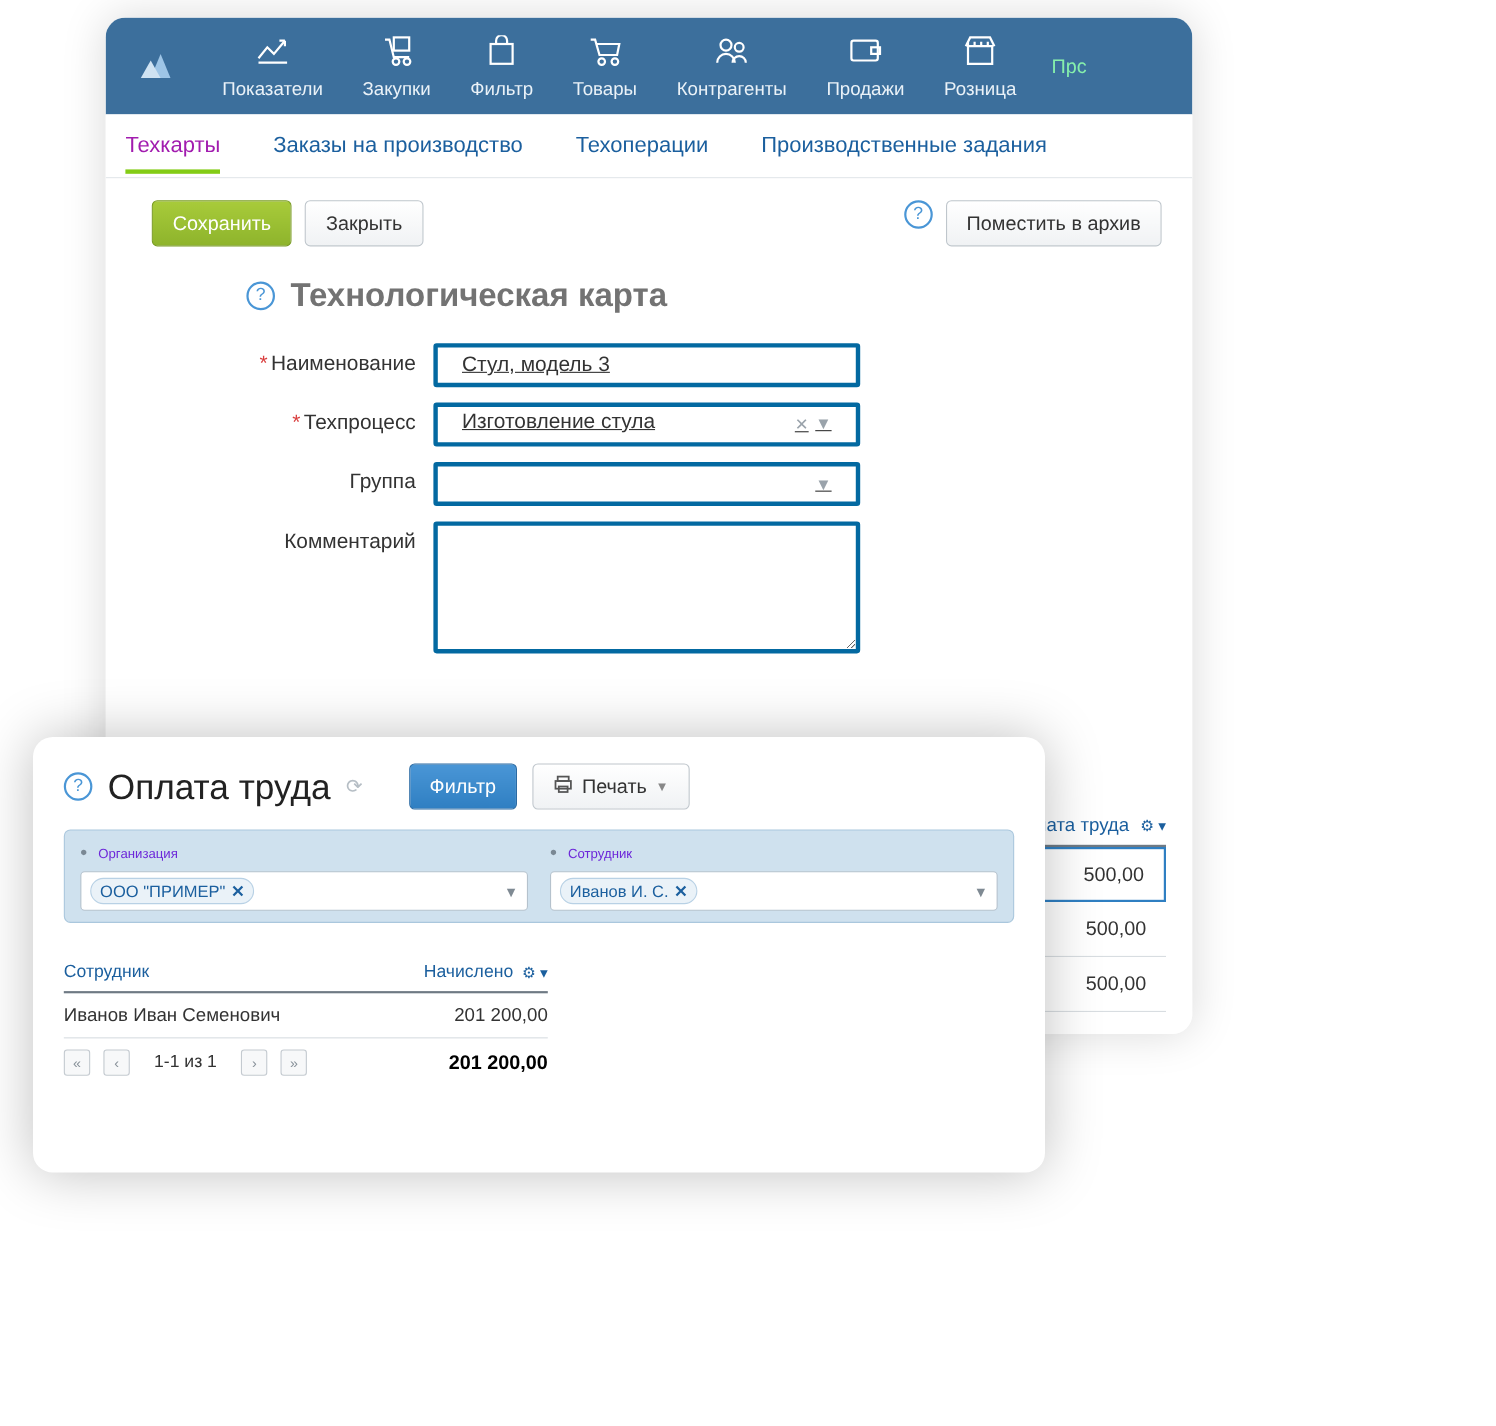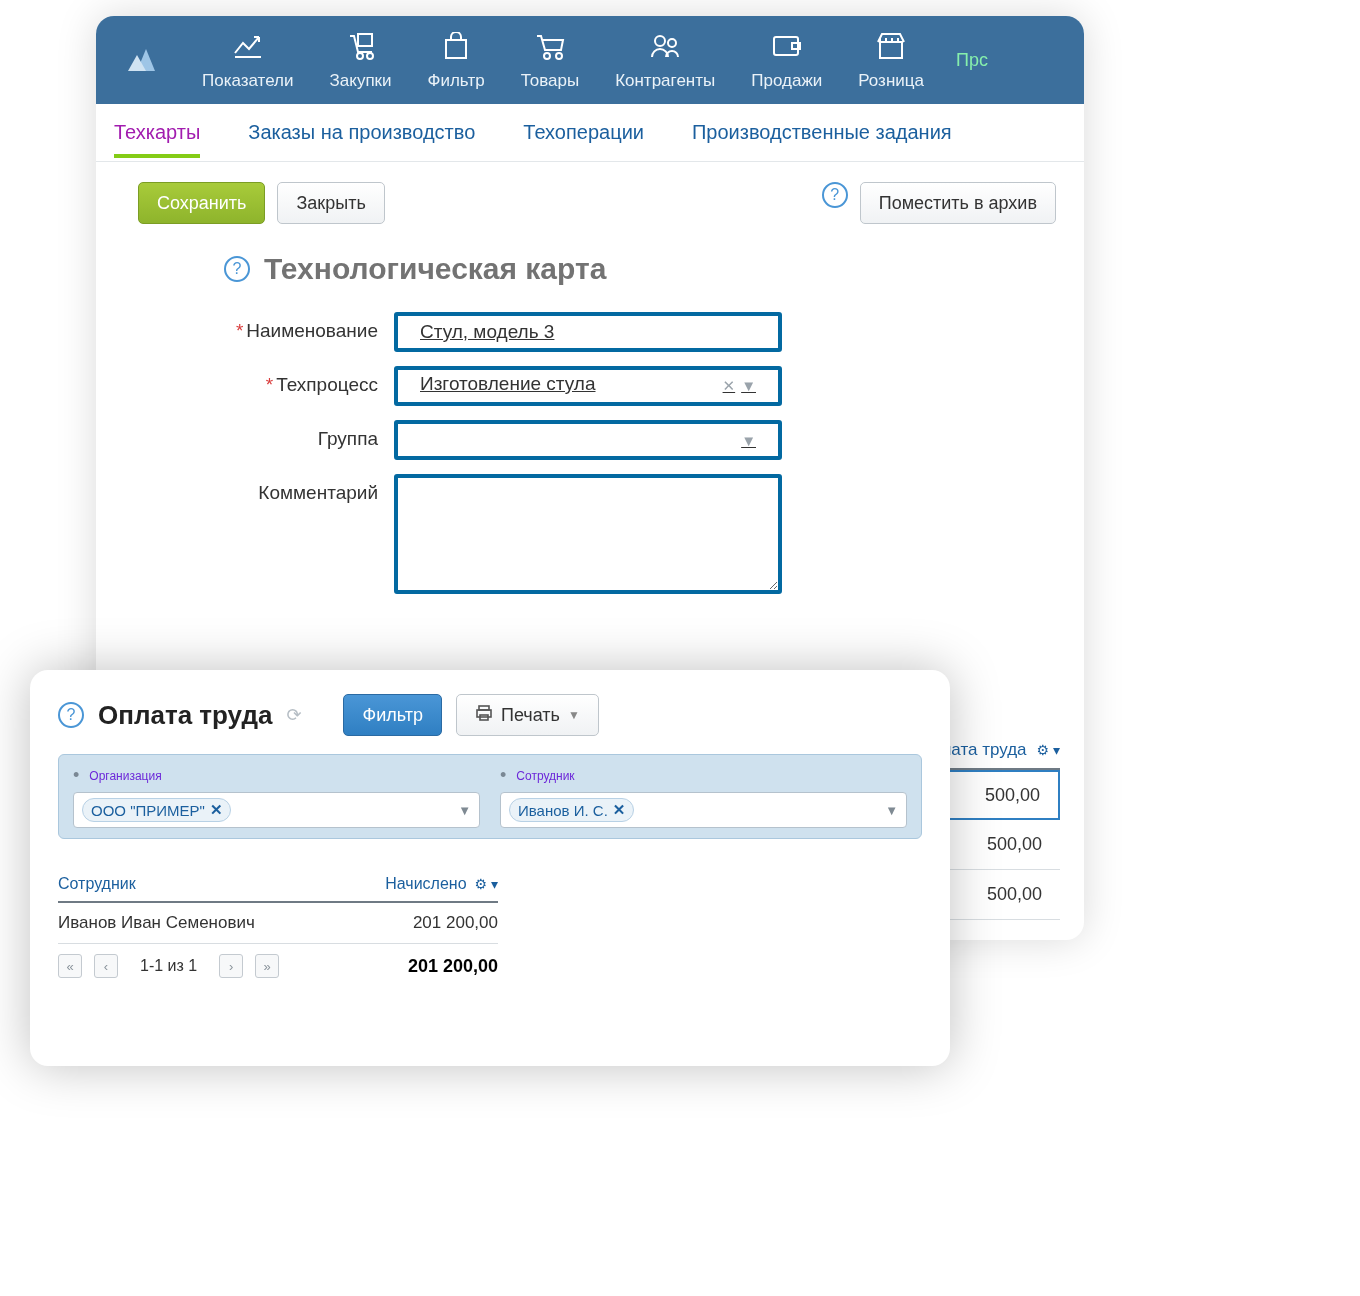--- a/index.html
+++ b/index.html
@@ -170,21 +170,21 @@
     top: 670px;
     left: 30px;
     width: 920px;
     height: 396px;
     background:#fff;
     border-radius: 18px;
     box-shadow: 0 0 50px rgba(0,0,0,0.25);
     padding: 24px 28px;
   }
   .pay-title-row { display:flex; align-items:center; gap:14px; margin-bottom: 18px; }
-  .pay-title { font-size: 26px; font-weight: 700; color:#222; }
+  .pay-title { font-size: 32px; font-weight: 400; color:#222; }
   .refresh-ic { color:#b6bec5; font-size:18px; cursor:pointer; }
 
   .filter-box {
     background: #cfe1ee;
     border: 1px solid #aac7dd;
     border-radius: 6px;
     padding: 10px 14px;
     display: flex;
     gap: 20px;
   }

